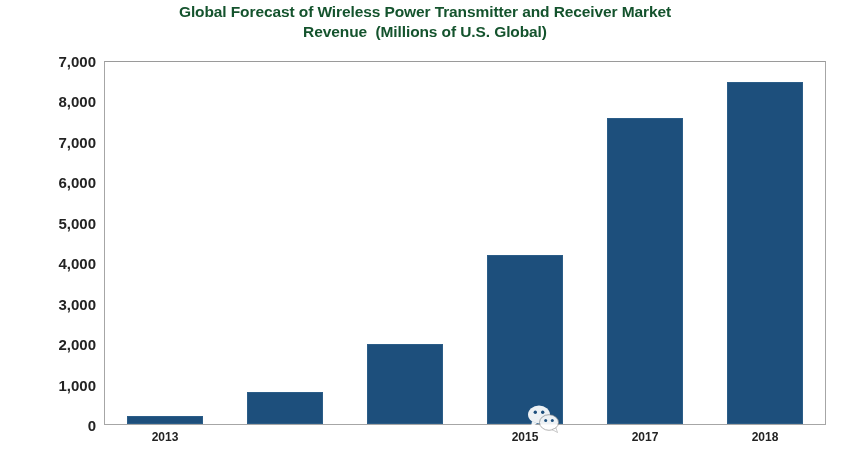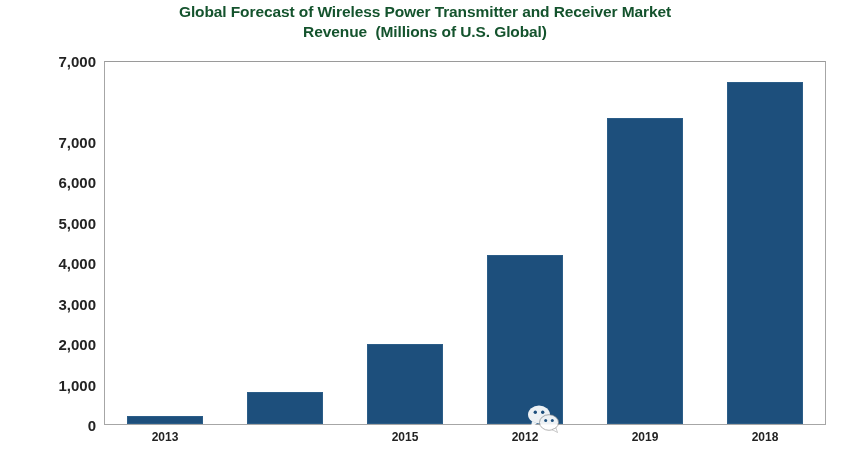--- a/index.html
+++ b/index.html
@@ -153,20 +153,21 @@
 
   <div id="y-axis-labels">
       <div class="y-tick-label" style="top: 364px;">0</div>
       <div class="y-tick-label" style="top: 323.556px;">1,000</div>
       <div class="y-tick-label" style="top: 283.111px;">2,000</div>
       <div class="y-tick-label" style="top: 242.667px;">3,000</div>
       <div class="y-tick-label" style="top: 202.222px;">4,000</div>
       <div class="y-tick-label" style="top: 161.778px;">5,000</div>
       <div class="y-tick-label" style="top: 121.333px;">6,000</div>
       <div class="y-tick-label" style="top: 80.8889px;">7,000</div>
+      <div class="y-tick-label" style="top: 40.4444px;">8,000</div>
       <div class="y-tick-label" style="top: 0px;">7,000</div>
     </div>
 
   <div id="plot-area"></div>
 
   <div id="bars-layer">
       <div class="bar-slot" style="left: 0%; width: 16.6667%;">
         <div class="bar-rect" style="height: 2.22222%; background: rgb(29, 79, 124);"></div>
       </div>
       <div class="bar-slot" style="left: 16.6667%; width: 16.6667%;">
@@ -181,23 +182,22 @@
       <div class="bar-slot" style="left: 66.6667%; width: 16.6667%;">
         <div class="bar-rect" style="height: 84.4444%; background: rgb(29, 79, 124);"></div>
       </div>
       <div class="bar-slot" style="left: 83.3333%; width: 16.6667%;">
         <div class="bar-rect" style="height: 94.4444%; background: rgb(29, 79, 124);"></div>
       </div>
     </div>
 
   <div id="x-axis-labels">
       <div class="x-tick-label" style="left: 0%; width: 16.6667%;">2013</div>
-      <div class="x-tick-label" style="left: 33.3333%; width: 16.6667%;">2015</div>
-      <div class="x-tick-label" style="left: 50%; width: 16.6667%;">2012</div>
-      <div class="x-tick-label" style="left: 66.6667%; width: 16.6667%;">2019</div>
+      <div class="x-tick-label" style="left: 50%; width: 16.6667%;">2015</div>
+      <div class="x-tick-label" style="left: 66.6667%; width: 16.6667%;">2017</div>
       <div class="x-tick-label" style="left: 83.3333%; width: 16.6667%;">2018</div>
     </div>
 
   <div id="watermark">
     <span id="watermark-icon">
       <svg viewBox="0 0 34 30" width="34" height="30" aria-hidden="true">
         <ellipse cx="12" cy="11.5" rx="11" ry="9" fill="#ffffff"></ellipse>
         <polygon points="5,18 4,24 10,20.5" fill="#ffffff"></polygon>
         <circle cx="8.3" cy="9.3" r="1.7" fill="#1d4f7c"></circle>
         <circle cx="15.7" cy="9.3" r="1.7" fill="#1d4f7c"></circle>

